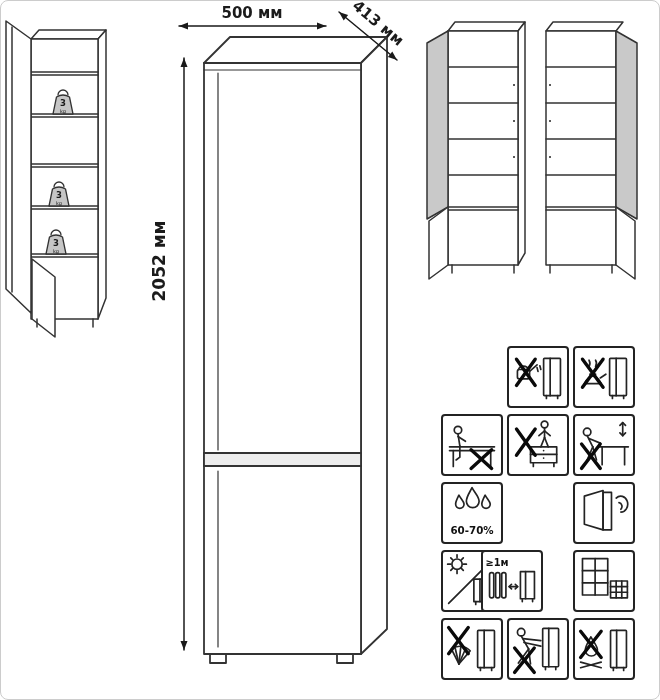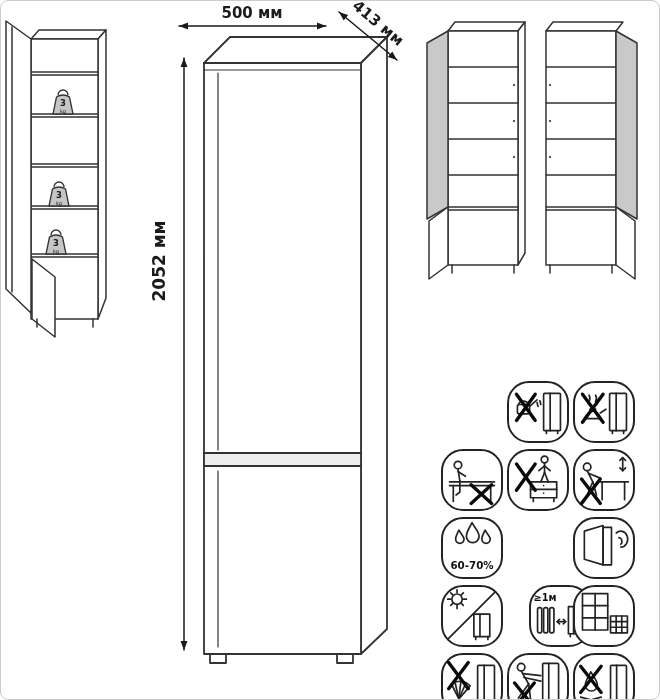--- a/index.html
+++ b/index.html
@@ -9,21 +9,21 @@
     overflow:hidden;font-family:"DejaVu Sans","Liberation Sans",sans-serif;
   }
   .scene{position:absolute;left:0;top:0;}
   .scene text{font-family:"DejaVu Sans","Liberation Sans",sans-serif;fill:#1b1b1b;}
   .dim{font-weight:bold;font-size:15px;}
   .dim-h{font-weight:bold;font-size:17px;}
   .w-val{font-weight:bold;font-size:8.5px;fill:#222;stroke:none;}
   .w-unit{font-size:5px;fill:#222;stroke:none;}
   .cell{
     position:absolute;width:62px;height:62px;background:#fff;
-    border:2.5px solid #232323;border-radius:22px;box-sizing:border-box;margin-top:35px;
+    border:2.5px solid #232323;border-radius:4px;box-sizing:border-box;
   }
   .cell svg{position:absolute;inset:0;width:100%;height:100%;}
   .art{stroke:#232323;stroke-width:1.8;fill:none;stroke-linecap:round;stroke-linejoin:round;}
   .xmark{stroke:#0a0a0a;stroke-width:3.6;stroke-linecap:round;}
   .cell text{stroke:none;fill:#111;font-weight:bold;font-family:"DejaVu Sans","Liberation Sans",sans-serif;}
 </style>
 </head>
 <body>
 
 <div class="stage">
@@ -318,21 +318,21 @@
         <g>
           <rect x="33" y="29" width="17" height="24"></rect>
           <line x1="39.5" y1="29" x2="39.5" y2="53"></line>
           <line x1="35" y1="53" x2="35" y2="56"></line>
             <line x1="48" y1="53" x2="48" y2="56"></line>
         </g>
       </g>
     </svg>
   </div>
 
-  <div class="cell" style="left:528px;top:549px">
+  <div class="cell" style="left:480px;top:549px">
     <svg viewBox="0 0 62 62">
       <g class="art">
         <text x="15" y="15" text-anchor="middle" font-size="10.5">≥1м</text>
         <g>
           <rect x="7" y="22" width="4.5" height="27" rx="2"></rect>
           <rect x="13.5" y="22" width="4.5" height="27" rx="2"></rect>
           <rect x="20" y="22" width="4.5" height="27" rx="2"></rect>
         </g>
         <g>
           <line x1="28" y1="37" x2="37" y2="37"></line>

